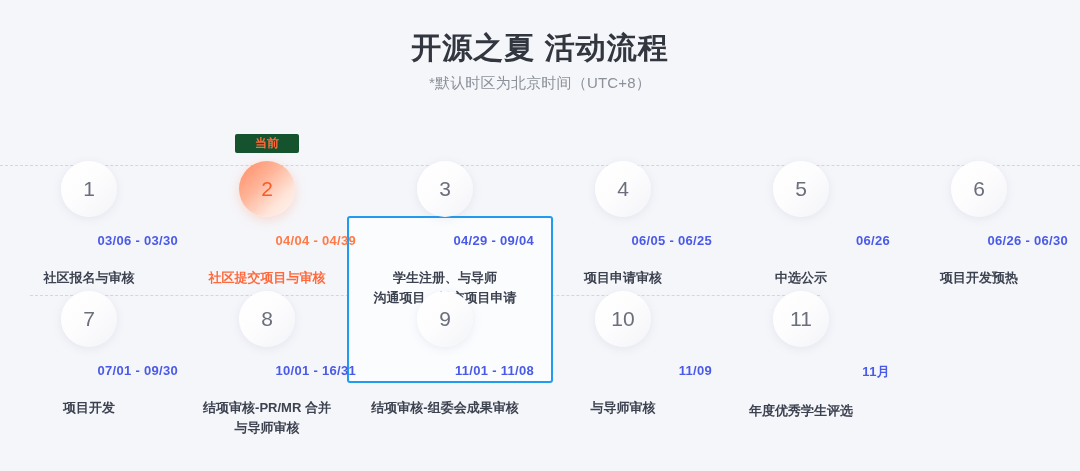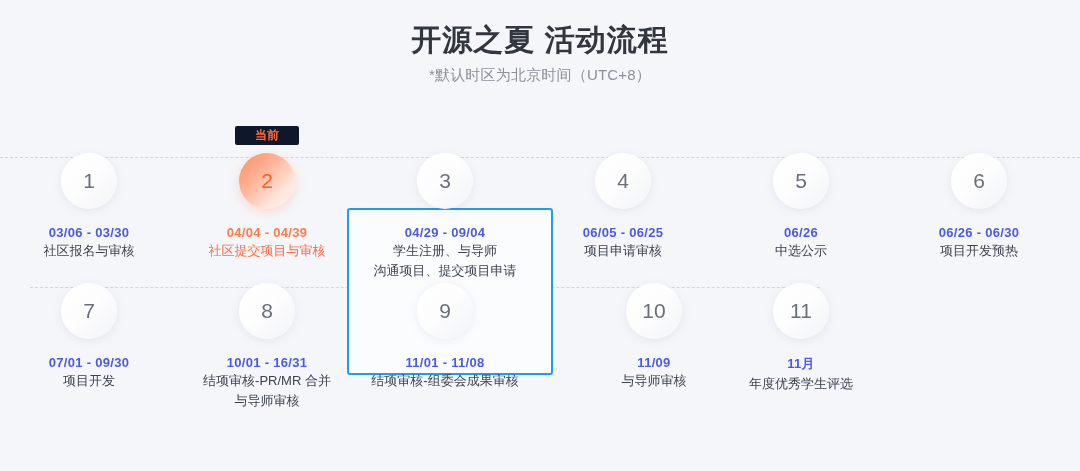--- a/index.html
+++ b/index.html
@@ -13,21 +13,21 @@
   body {
     background: #f5f6fa;
     font-family: "Liberation Sans", "DejaVu Sans", sans-serif;
     color: #3d4250;
     position: relative;
   }
 
   
   .header {
     text-align: center;
-    padding-top: 20px;
+    padding-top: 28px;
   }
   .page-title {
     font-size: 30px;
     font-weight: bold;
     letter-spacing: 1px;
     color: #32363f;
     line-height: 40px;
   }
   .page-subtitle {
     margin-top: 6px;
@@ -77,21 +77,21 @@
   }
   .row--one .step { top: 22px; }
   .row--two .step { top: 0; }
 
   .badge-slot {
     height: 24px;
     margin-bottom: 4px;
   }
   .badge {
     display: inline-block;
-    background: #0f172a;
+    background: #14532d;
     color: #ff6a3d;
     font-size: 12px;
     font-weight: bold;
     line-height: 19px;
     padding: 0 20px;
     border-radius: 2px;
   }
 
   .circle {
     width: 56px;
@@ -113,27 +113,28 @@
     box-shadow: 0 3px 12px rgba(255, 140, 100, 0.28);
   }
 
   .date {
     margin-top: 16px;
     font-size: 13px;
     font-weight: bold;
     color: #4a5ae8;
     letter-spacing: 0.3px;
     white-space: nowrap;
+    text-align: right;
   }
   .label {
-    margin-top: 1px;
+    margin-top: 20px;
     font-size: 13px;
     color: #3d4250;
     line-height: 20px;
-    font-weight: normal;
+    font-weight: bold;
   }
   .step--current .date { color: #ff7a47; }
   .step--current .label { color: #ff6a3d; }
 
   
   .card {
     position: absolute;
     border: 2px solid #1f9bf0;
     border-radius: 3px;
     background: #fbfcfe;
@@ -210,21 +211,21 @@
         <div class="circle">8</div>
         <div class="date">10/01 - 16/31</div>
         <div class="label">结项审核-PR/MR 合并<br>与导师审核</div>
       </div>
       <div class="step" style="left: 445px;">
         <div class="badge-slot"></div>
         <div class="circle">9</div>
         <div class="date">11/01 - 11/08</div>
         <div class="label">结项审核-组委会成果审核</div>
       </div>
-      <div class="step" style="left: 654px;">
+      <div class="step" style="left: 623px;">
         <div class="badge-slot"></div>
         <div class="circle">10</div>
         <div class="date">11/09</div>
         <div class="label">与导师审核</div>
       </div>
       <div class="step" style="left: 801px;">
         <div class="badge-slot"></div>
         <div class="circle">11</div>
         <div class="date">11月</div>
         <div class="label">年度优秀学生评选</div>

